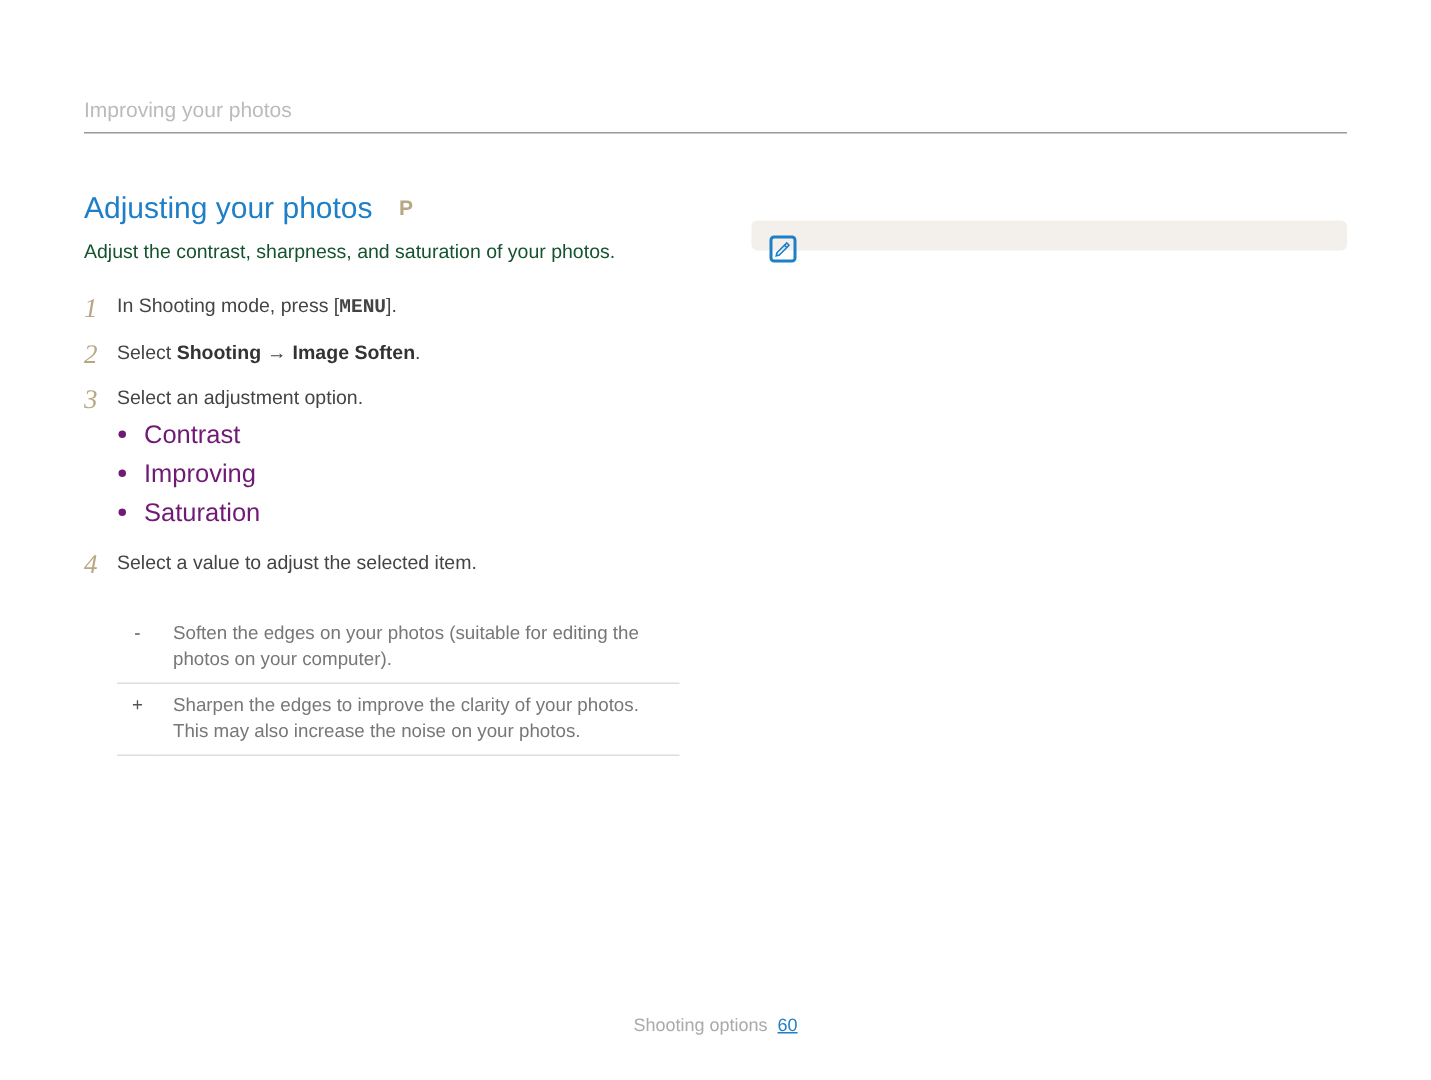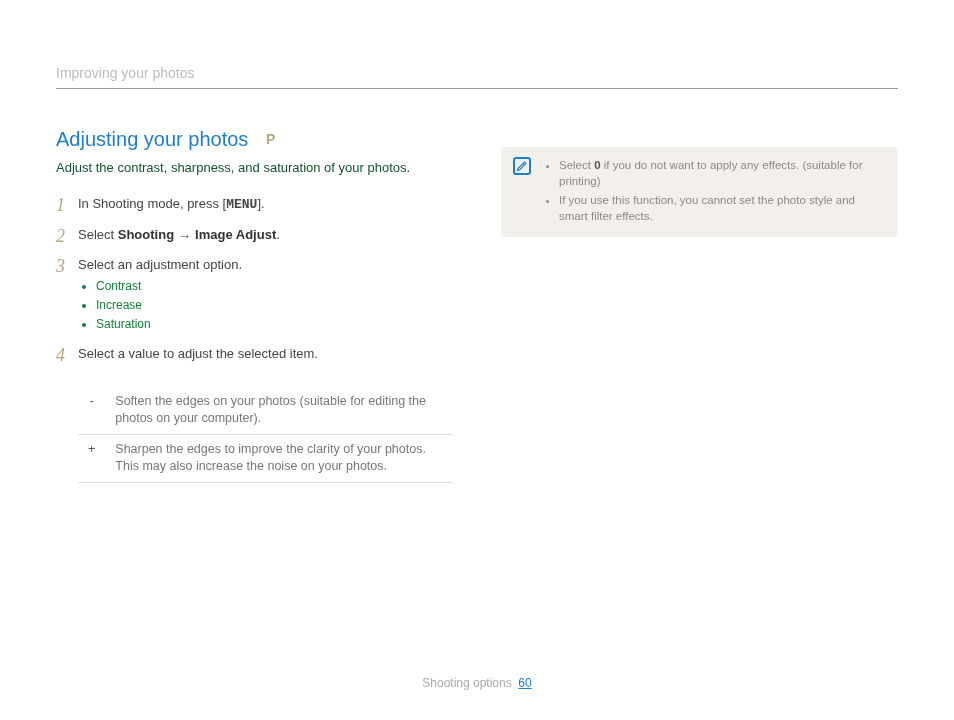--- a/index.html
+++ b/index.html
@@ -78,22 +78,22 @@
   .menu-label {
     font-weight: bold;
     font-family: Liberation Mono, monospace;
   }
   .bold { font-weight: bold; color: #333; }
   .arrow { padding: 0 4px; }
   ul.bullets {
     list-style: disc;
     padding-left: 18px;
     margin-top: 4px;
-    color: #15803d;
-    font-size: 12px;
+    color: #701a75;
+    font-size: 17px;
   }
   ul.bullets li { margin-bottom: 2px; }
 
   table.opt {
     width: 100%;
     border-collapse: collapse;
     margin-top: 10px;
     font-size: 12.5px;
   }
   table.opt th {
@@ -172,27 +172,27 @@
         <span class="heading">Adjusting your photos</span>
         <span class="mode-badge">P</span>
       </div>
       <p class="intro">Adjust the contrast, sharpness, and saturation of your photos.</p>
 
       <ol class="steps">
         <li>
           <span>In Shooting mode, press [</span><span class="menu-label">MENU</span><span>].</span>
         </li>
         <li>
-          <span>Select </span><span class="bold">Shooting</span><span class="arrow">→</span><span class="bold">Image Adjust</span><span>.</span>
+          <span>Select </span><span class="bold">Shooting</span><span class="arrow">→</span><span class="bold">Image Soften</span><span>.</span>
         </li>
         <li>
           <span>Select an adjustment option.</span>
           <ul class="bullets">
             <li>Contrast</li>
-            <li>Increase</li>
+            <li>Improving</li>
             <li>Saturation</li>
           </ul>
         </li>
         <li>
           <span>Select a value to adjust the selected item.</span>
 
 
           <div class="table-gap"></div>
 
           <table class="opt">
@@ -213,26 +213,20 @@
 
     <div class="col">
 
       <div class="note-box">
         <span class="note-icon">
           <svg viewBox="0 0 24 24" fill="none" stroke="#1e7fc9" stroke-width="2.2">
             <path d="M4 17 L14 7 L17 10 L7 20 L3 21 L4 17 Z"></path>
             <path d="M14 7 L17 4 L20 7 L17 10"></path>
           </svg>
         </span>
-        <ul>
-          <li>
-            <span>Select </span><span class="note-bold">0</span><span> if you do not want to apply any effects. (suitable for printing)</span>
-          </li>
-          <li>If you use this function, you cannot set the photo style and smart filter effects.</li>
-        </ul>
       </div>
     </div>
   </div>
 </div>
 
 <div class="footer">
   <span>Shooting options</span>&nbsp;&nbsp;<span class="pg">60</span>
 </div>
 
 </body></html>

